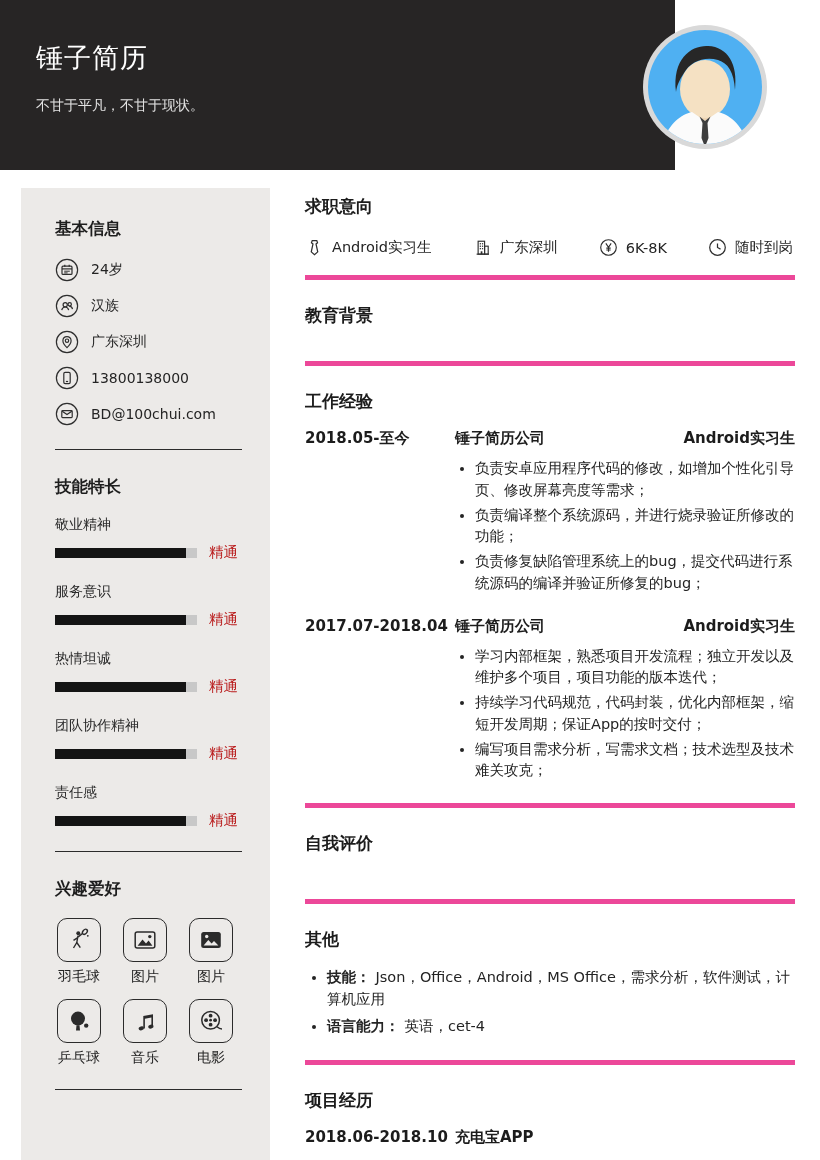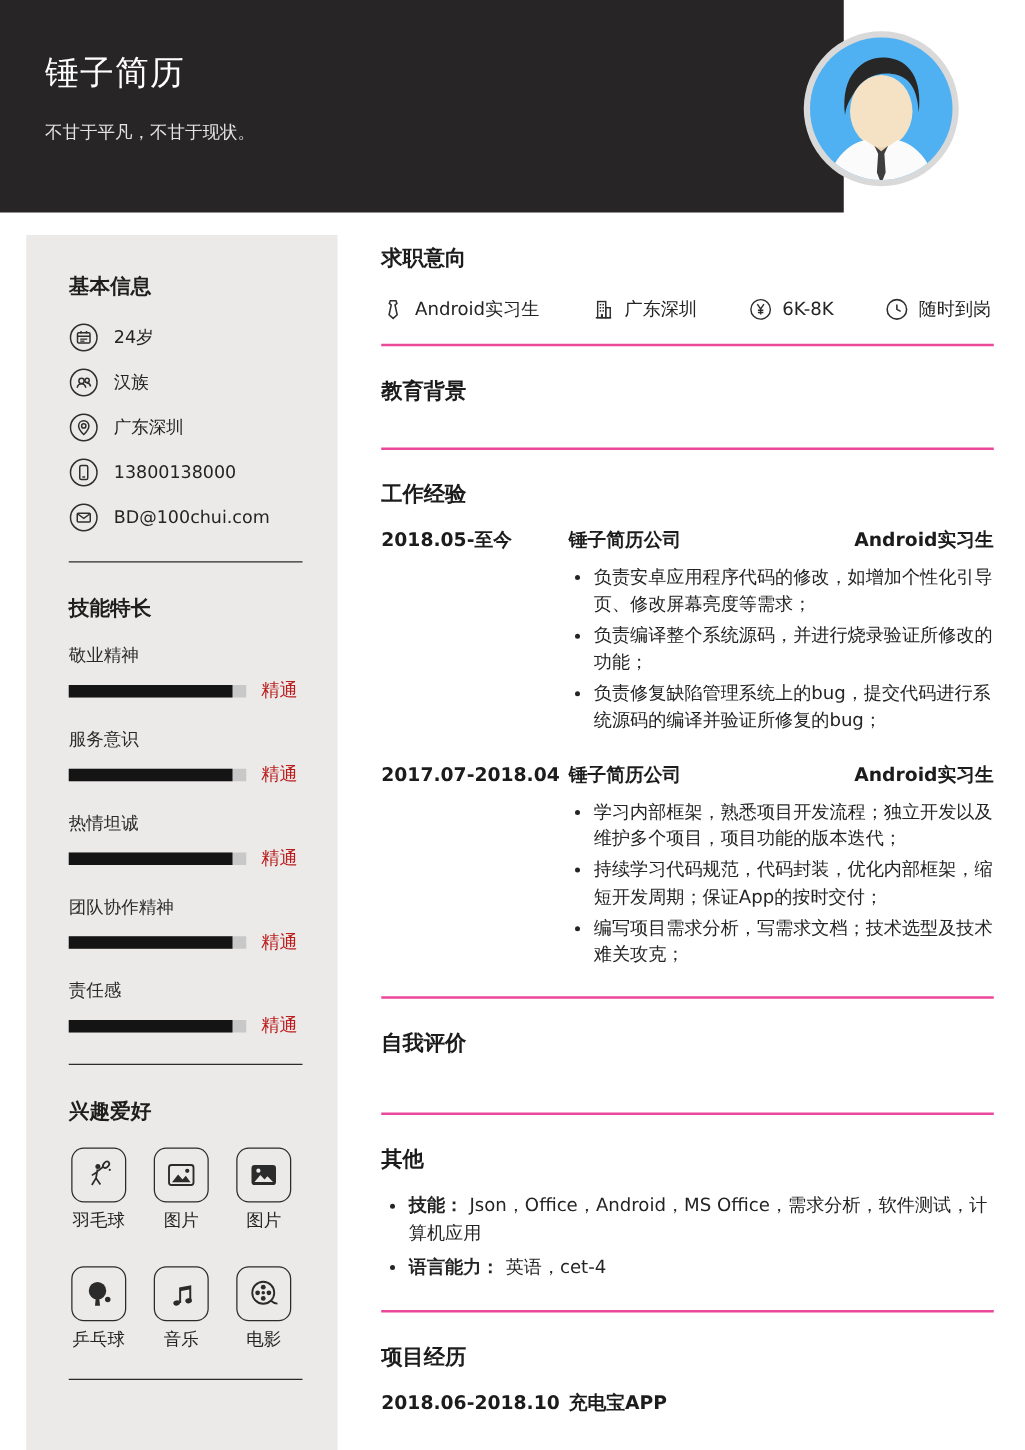--- a/index.html
+++ b/index.html
@@ -22,29 +22,29 @@
   .info-item svg { flex:0 0 auto; display:block; }
   .side-divider { height:1px; background:#2b2b2b; margin:23px 0 26px 0; }
 
   .skill { margin-bottom:21px; }
   .skill-name { font-size:14px; margin-bottom:9px; color:#2a2a2a; }
   .skill-row { display:flex; align-items:center; }
   .skill-bar { width:142px; height:10px; background:#c8c8c8; }
   .skill-fill { height:100%; background:#141414; }
   .skill-level { margin-left:12px; font-size:14.5px; color:#b91c1c; }
 
-  .hobby-grid { display:grid; grid-template-columns:repeat(3,66px); row-gap:27px; }
+  .hobby-grid { display:grid; grid-template-columns:repeat(3,66px); row-gap:13px; }
   .hobby { width:48px; text-align:center; }
   .hobby-box { width:44px; height:44px; border:1.6px solid #2b2b2b; border-radius:10px;
     display:flex; align-items:center; justify-content:center; margin:0 auto; background:#eceae8; }
   .hobby-label { margin-top:6px; font-size:14px; }
 
   
   .main { position:absolute; left:305px; top:186px; width:490px; }
-  .m-section { padding:24px 0 18px 0; border-bottom:2px solid #ec4899; }
+  .m-section { padding:24px 0 18px 0; border-bottom:5px solid #ec4899; }
   .m-section.first { padding-top:9px; }
   .m-section.last { border-bottom:none; }
   .m-heading { font-size:17px; font-weight:700; color:#1c1c1c; margin-bottom:16px; }
 
   .intent-row { display:flex; justify-content:space-between; padding-right:2px; margin-top:20px; }
   .intent-item { display:flex; align-items:center; gap:8px; font-size:14.5px; }
   .intent-item svg { display:block; }
 
   .entry { margin-top:16px; }
   .entry-row { display:flex; align-items:baseline; font-size:15px; font-weight:700; color:#1c1c1c; }

